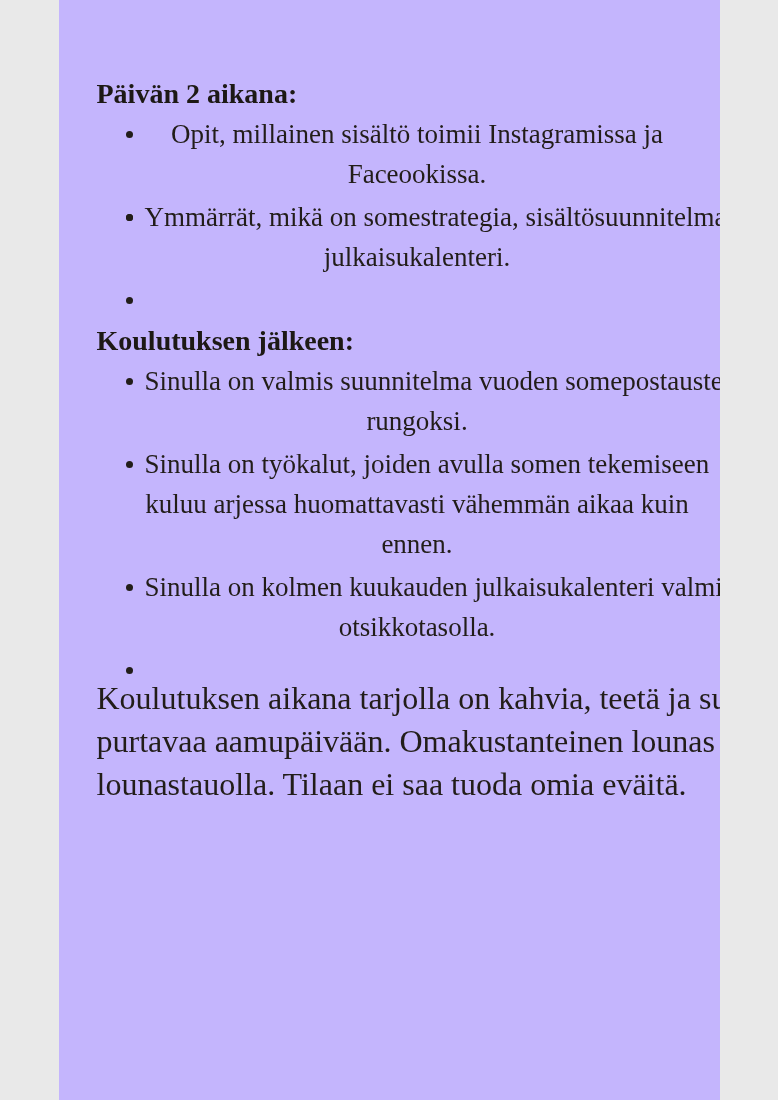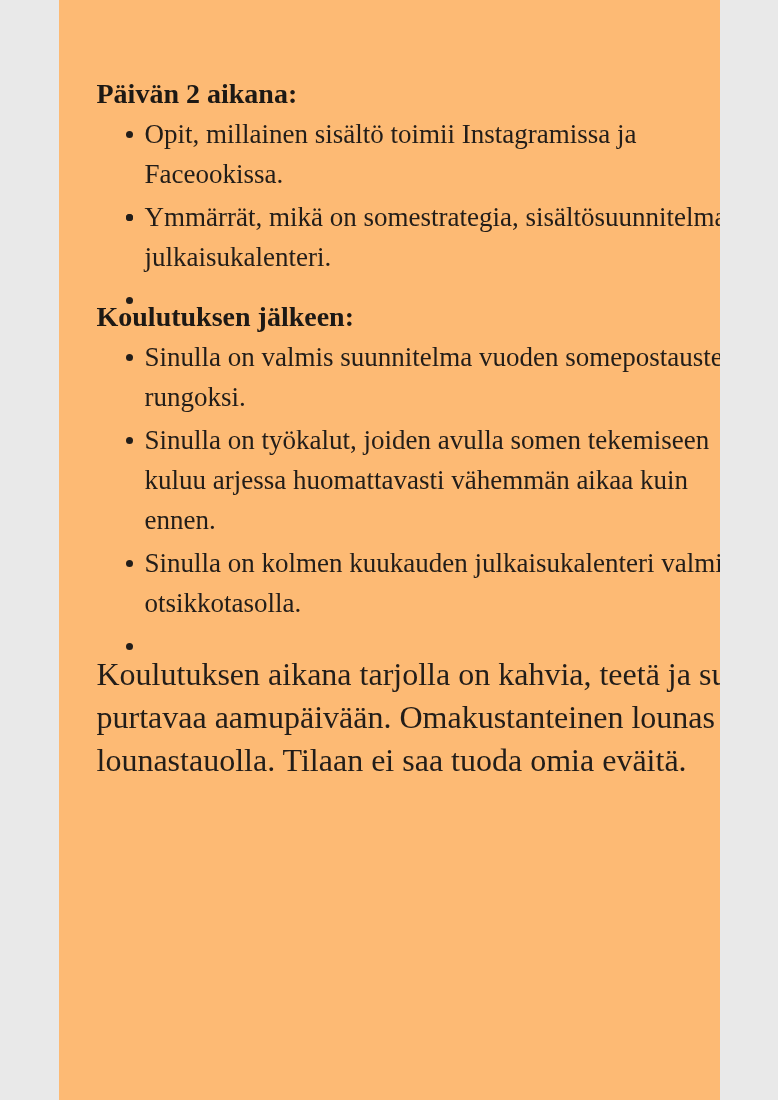--- a/index.html
+++ b/index.html
@@ -5,41 +5,42 @@
   html, body {
     margin: 0;
     padding: 0;
     background: #e9e9e9;
   }
   .page {
     position: relative;
     width: 661px;
     height: 1100px;
     margin: 0 auto;
-    background: #fdba74;
+    background: #c4b5fd;
     color: #221d19;
     font-family: "Liberation Serif", "DejaVu Serif", serif;
     box-sizing: border-box;
     padding: 74px 30px 13px 38px;
     overflow: hidden;
   }
   .section-heading {
     margin: 0;
     font-size: 28px;
     font-weight: 700;
     line-height: 40px;
     color: #1d1915;
   }
   .section-heading.second {
-    margin-top: 20px;
+    margin-top: 44px;
   }
   .bullet-list {
     margin: 0;
     padding: 0;
     list-style: none;
+    text-align: center;
   }
   .bullet-list li {
     position: relative;
     padding-left: 48px;
     margin: 0 0 3px 0;
     font-size: 27px;
     line-height: 40px;
   }
   .bullet-list li:last-child {
     margin-bottom: 0;

